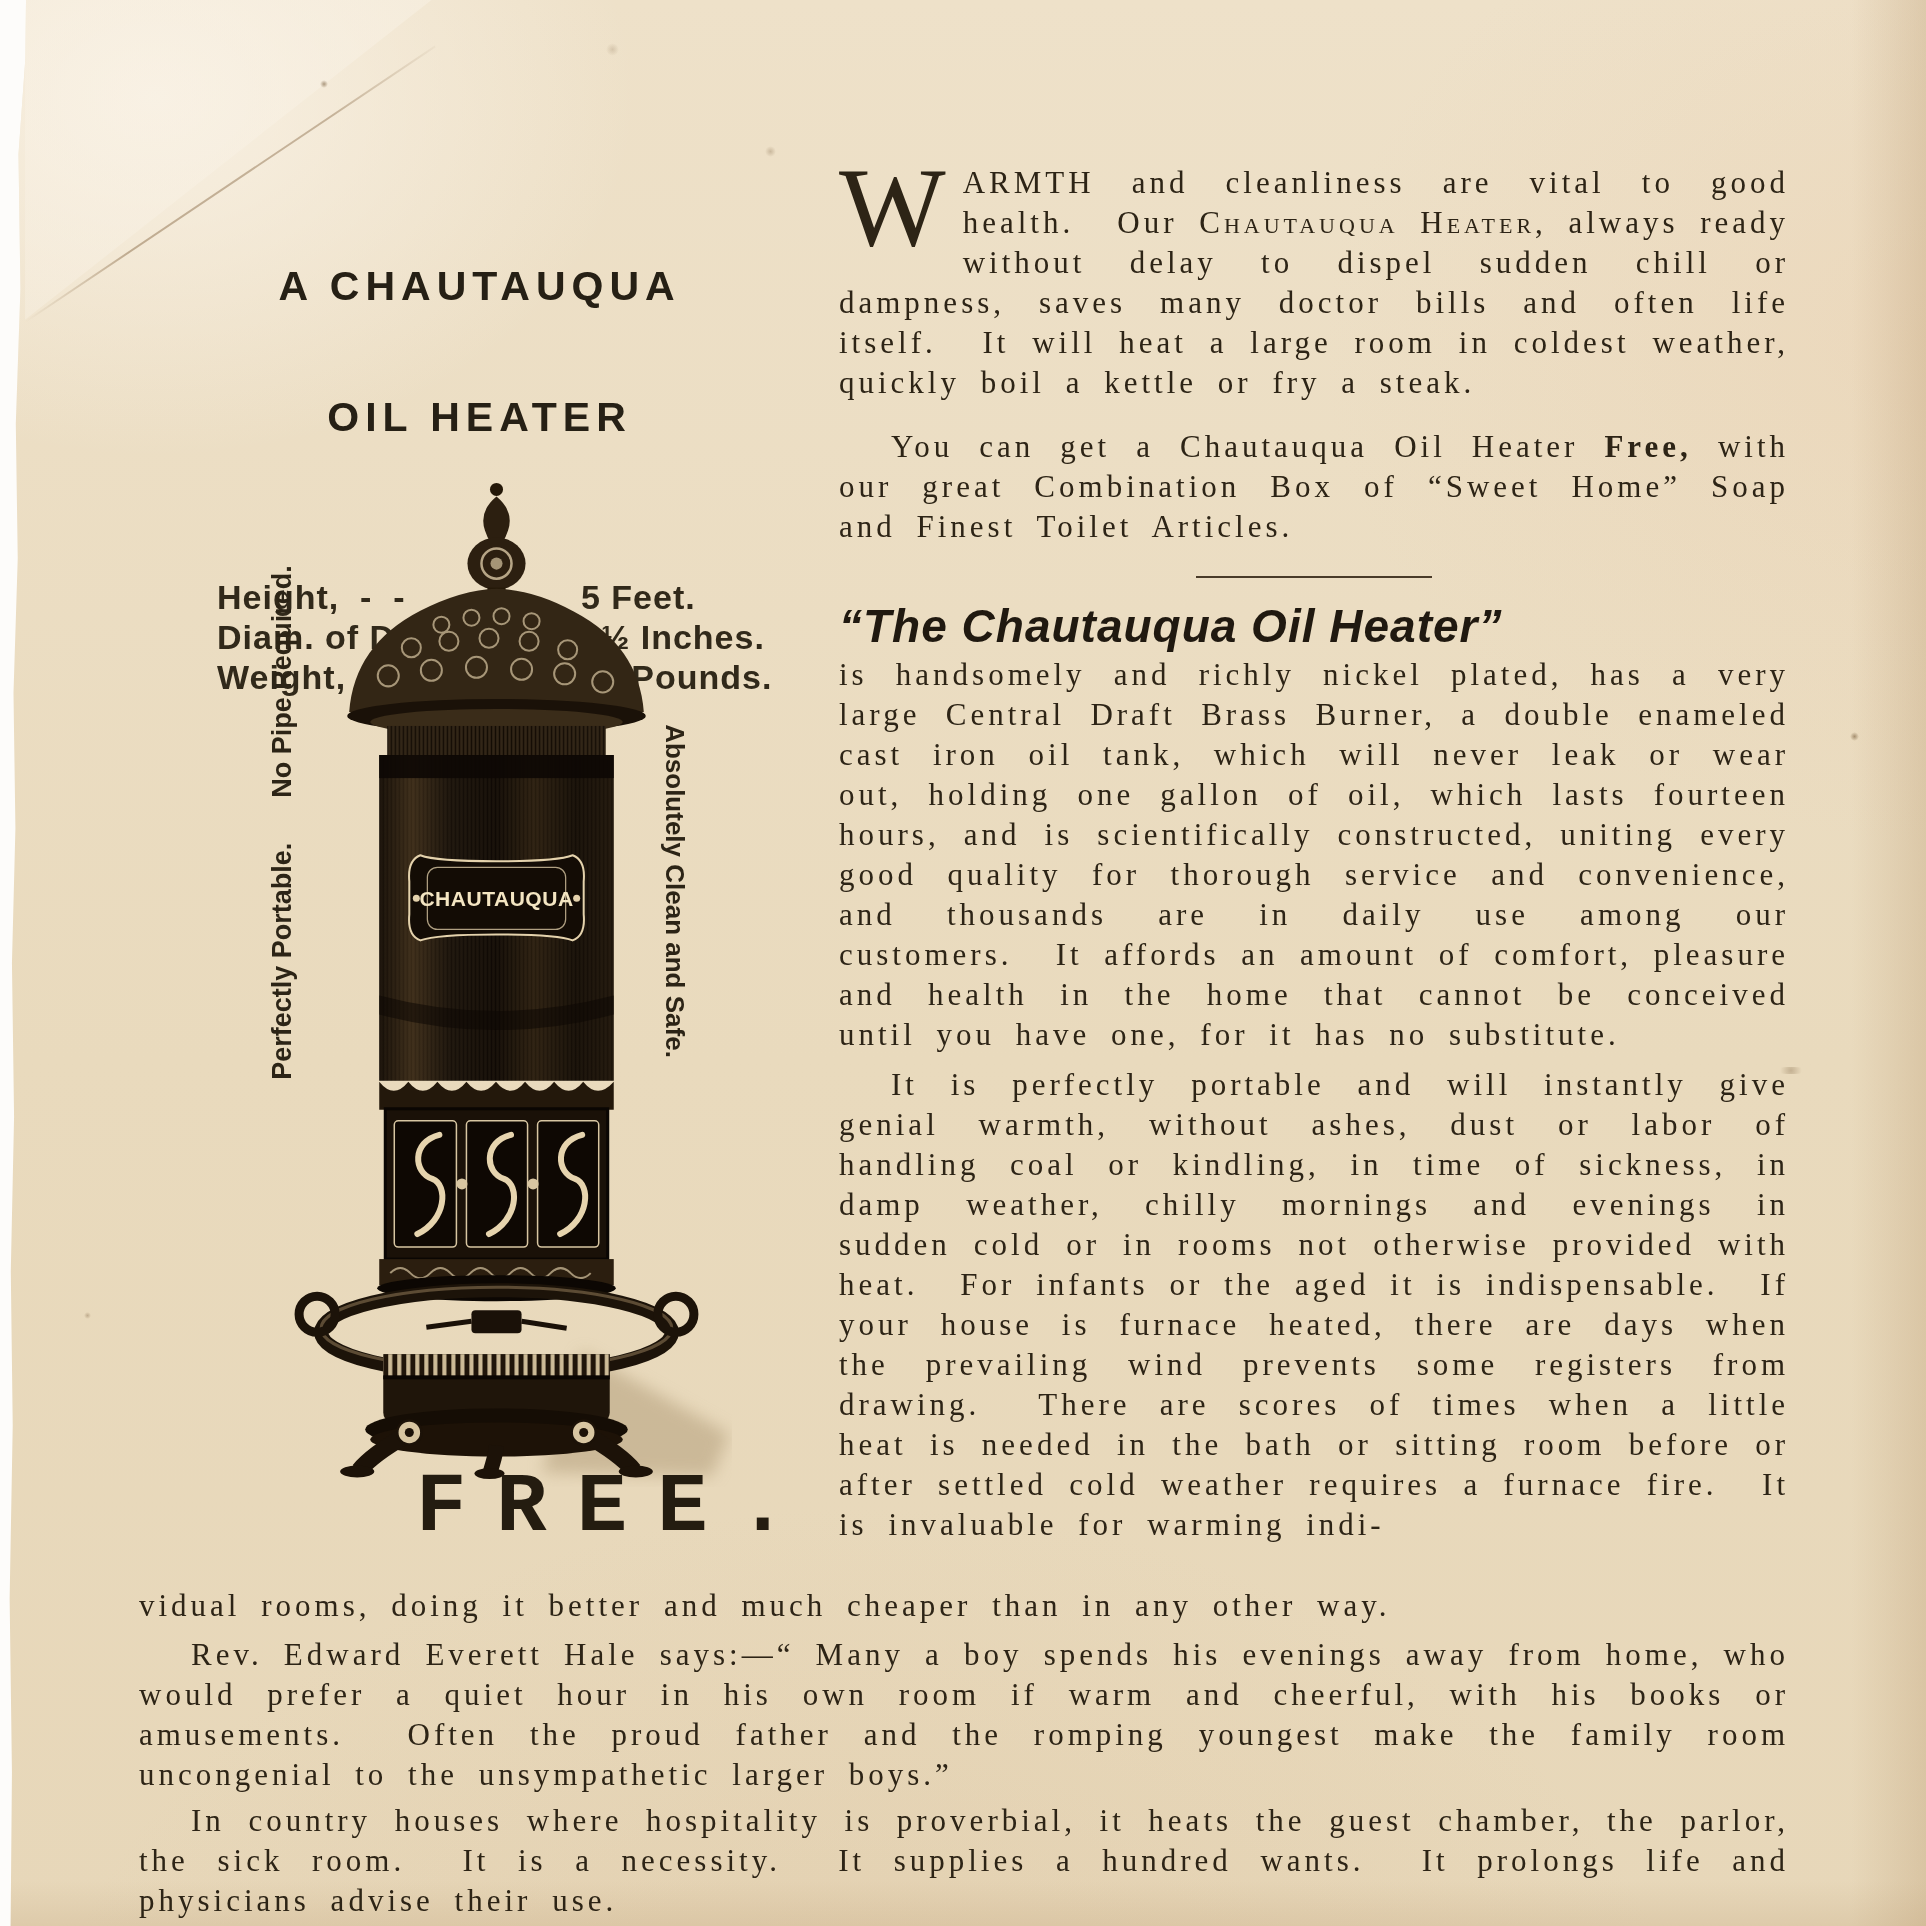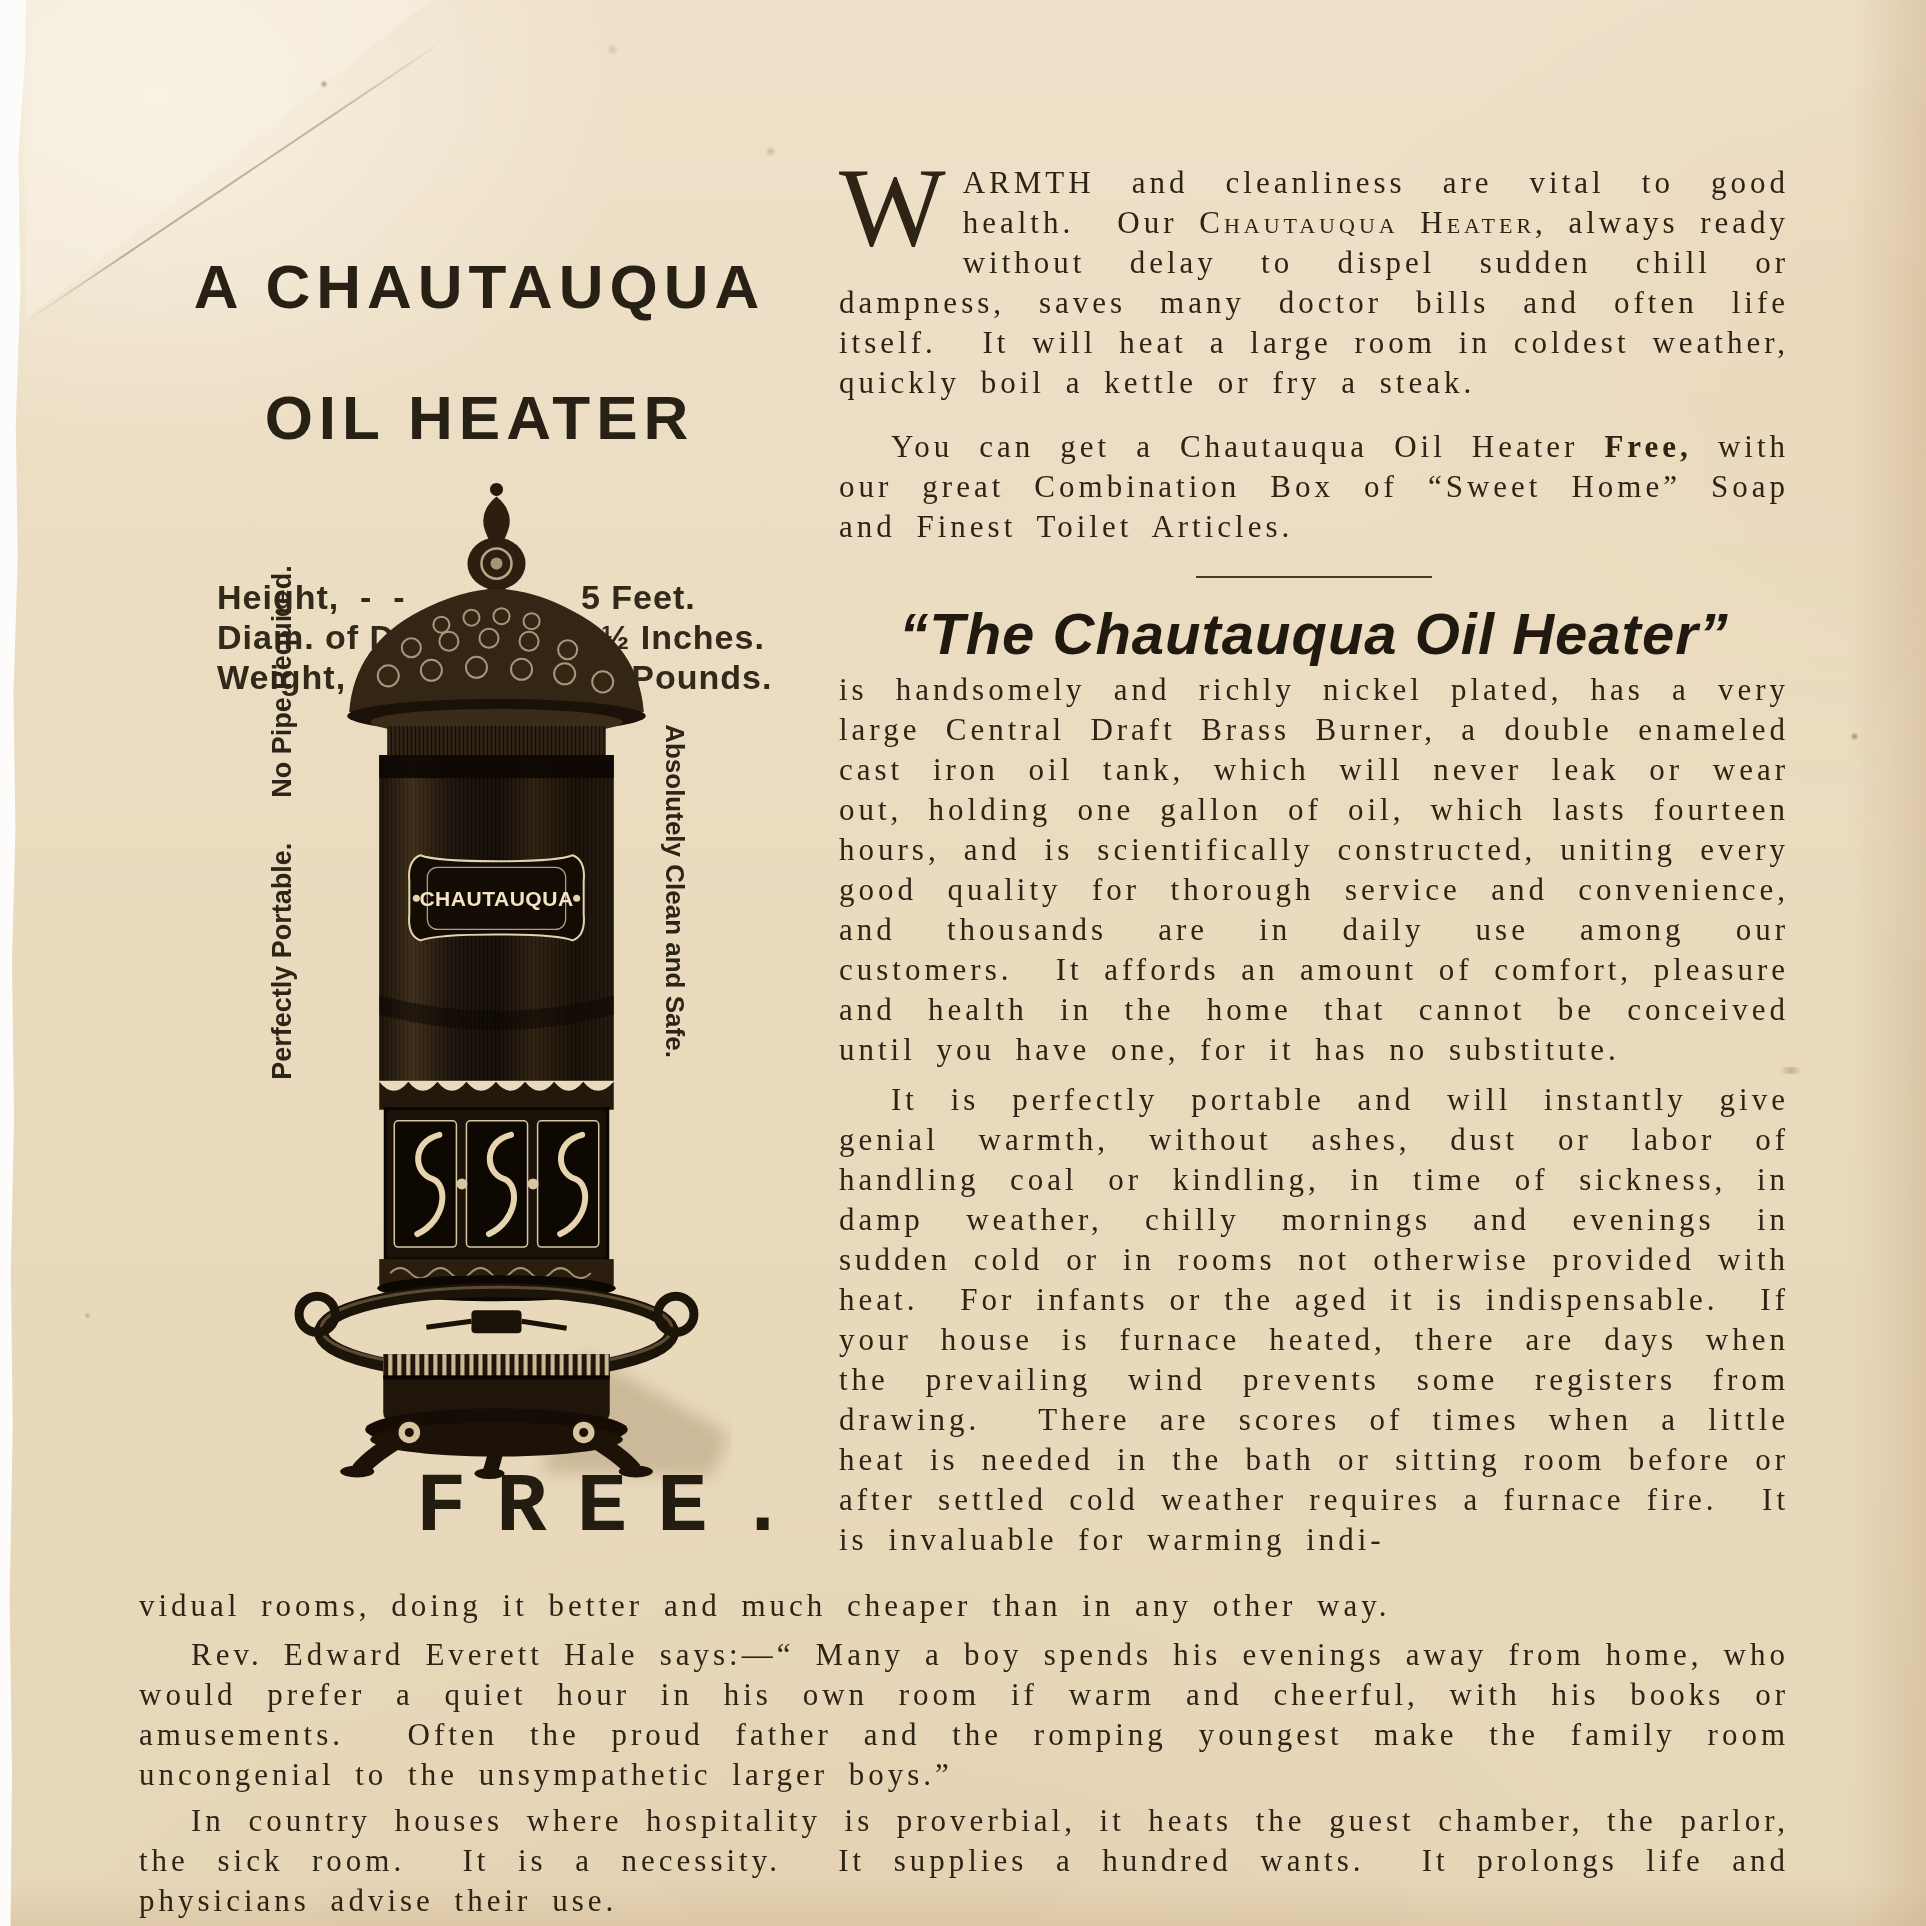--- a/index.html
+++ b/index.html
@@ -25,21 +25,21 @@
   .speck{position:absolute;border-radius:50%;background:radial-gradient(circle,rgba(110,82,48,.55),rgba(110,82,48,0) 70%);}
   .s1{left:320px;top:80px;width:8px;height:8px;}
   .s2{left:765px;top:146px;width:11px;height:11px;opacity:.5;}
   .s3{left:1850px;top:732px;width:9px;height:9px;}
   .s4{left:1776px;top:1067px;width:30px;height:7px;opacity:.55;border-radius:40%;}
   .s5{left:84px;top:1312px;width:7px;height:7px;opacity:.6;}
   .s6{left:606px;top:43px;width:13px;height:13px;opacity:.35;}
 
   
   .title{position:absolute;left:166px;top:221px;width:627px;text-align:center;
-    font-family:"Liberation Sans",sans-serif;font-weight:bold;font-size:62px;line-height:131px;
+    font-family:"Liberation Sans",sans-serif;font-weight:bold;font-size:41px;line-height:131px;
     letter-spacing:6px;color:#262015;}
   .specs{position:absolute;left:217px;top:578px;width:582px;
     font-family:"Liberation Sans",sans-serif;font-weight:bold;font-size:34px;color:#31291a;}
   .spec-row{position:relative;height:40px;}
   .spec-label{position:absolute;left:0;top:0;letter-spacing:1px;}
   .spec-value{position:absolute;left:364px;top:0;letter-spacing:1px;}
   .caption{position:absolute;font-family:"Liberation Sans",sans-serif;font-weight:bold;color:#2c2416;
     text-align:center;white-space:nowrap;}
   .caption-left{left:6px;top:807px;width:552px;height:31px;font-size:27px;transform:rotate(-90deg);}
   .caption-right{left:483px;top:876px;width:383px;height:30px;font-size:26px;transform:rotate(90deg);}
@@ -49,21 +49,21 @@
     letter-spacing:30px;padding-left:15px;color:#241c10;}
 
   
   .body{margin:0;font-size:31px;line-height:40px;letter-spacing:4px;word-spacing:9px;
     text-align:justify;color:#2d2416;}
   .indent{text-indent:52px;}
   .right-col{position:absolute;left:839px;top:163px;width:950px;}
   .p2{margin-top:24px;}
   .divider{width:236px;height:2px;margin:29px auto 0;background:#493b29;}
   .heading{margin:21px 0 0;font-family:"Liberation Sans",sans-serif;font-style:italic;font-weight:bold;
-    font-size:58px;line-height:1.2;letter-spacing:1px;text-align:center;color:#201910;}
+    font-size:46px;line-height:1.2;letter-spacing:1px;text-align:left;color:#201910;}
   .p3{margin-top:1px;}
   .p4{margin-top:10px;}
   .dropcap{float:left;font-family:"Liberation Serif",serif;font-size:113px;line-height:.69;
     padding:5px 13px 0 0;color:#2d2416;}
   .sc{font-variant:small-caps;}
   .bold{font-weight:bold;}
   .bottom-col{position:absolute;left:139px;top:1586px;width:1650px;}
   .p5{margin-top:6px;}
   .p6{margin-top:9px;}
   .p7{margin-top:6px;}

